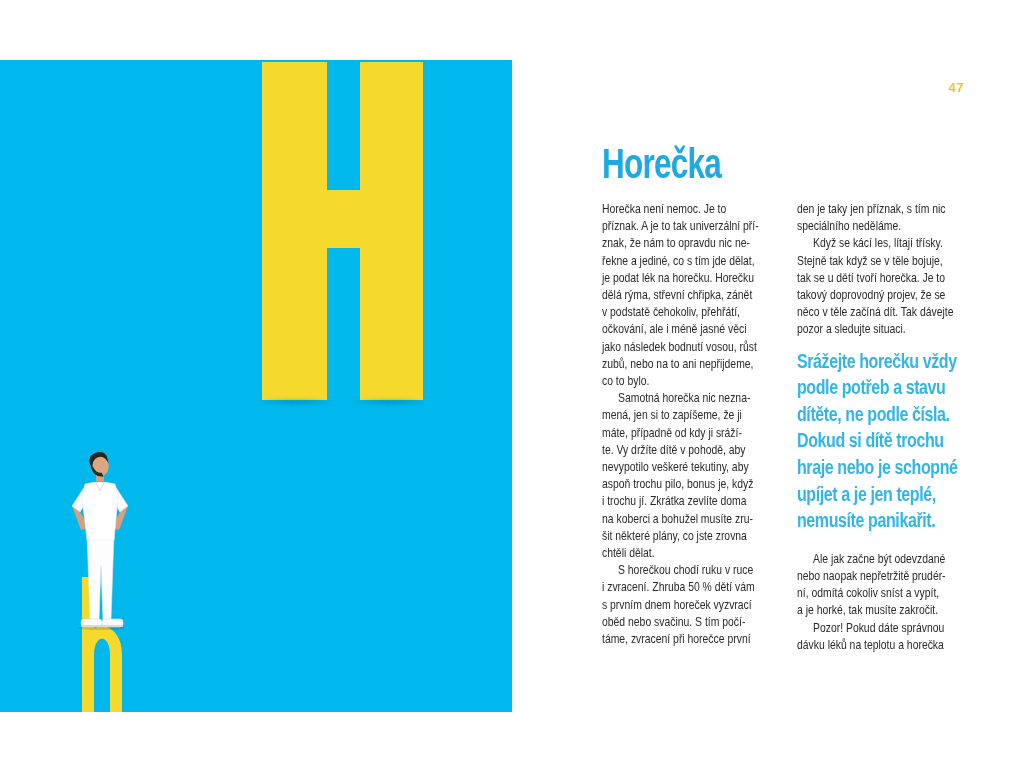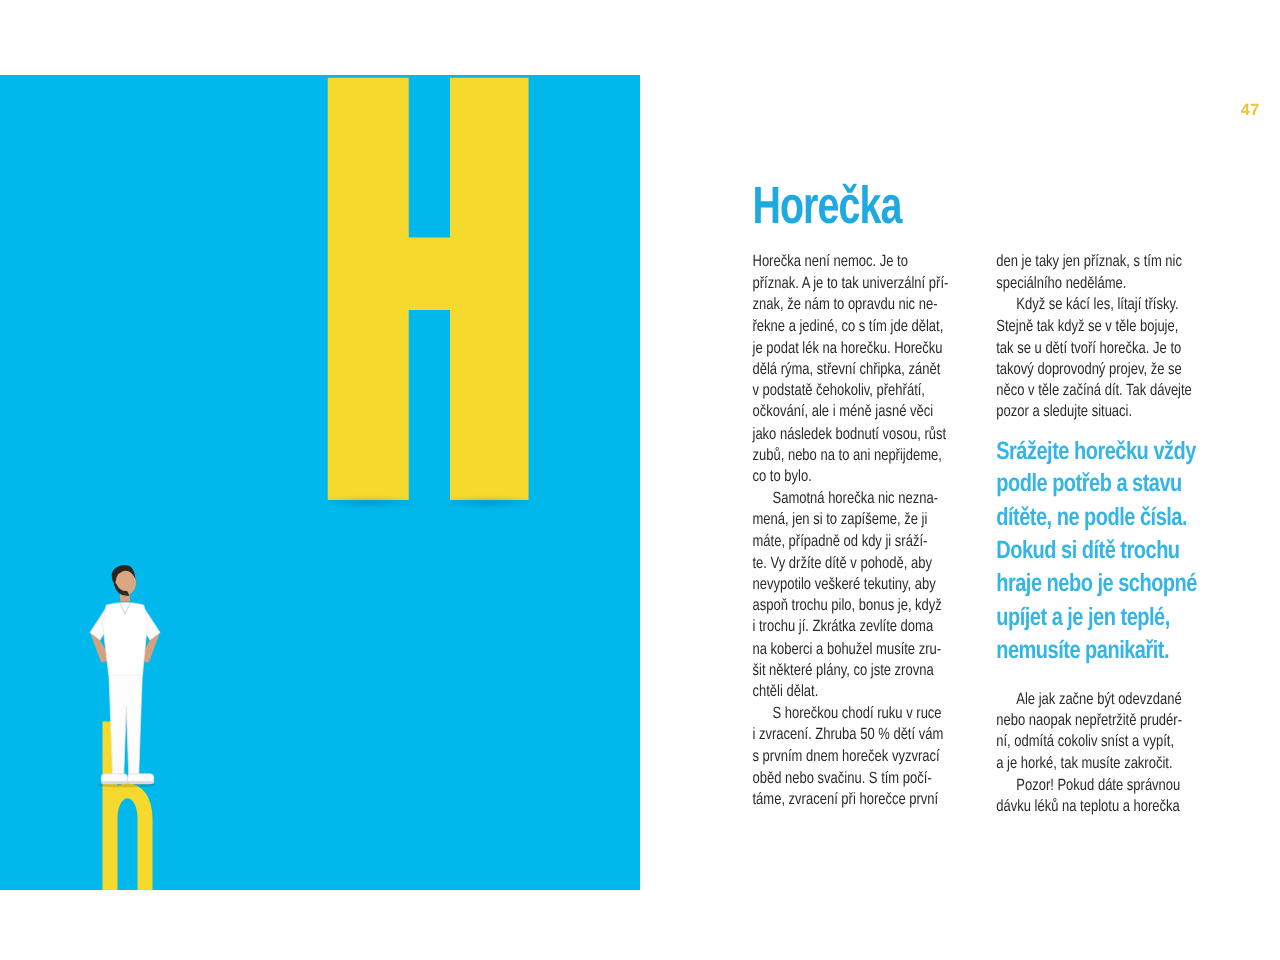--- a/index.html
+++ b/index.html
@@ -23,21 +23,21 @@
     background:
       radial-gradient(ellipse 58px 5px at 33px 4px, rgba(2,100,140,.45), rgba(2,100,140,0) 72%),
       radial-gradient(ellipse 58px 5px at 129px 4px, rgba(2,100,140,.45), rgba(2,100,140,0) 72%);
     filter:blur(1.5px);
   }
   .small-h{position:absolute;left:80px;top:517px;width:44px;height:135px;}
   .man{position:absolute;left:56px;top:390px;width:88px;height:180px;}
 
   
   .page-number{
-    position:absolute;left:924px;top:80px;width:84px;
+    position:absolute;left:880px;top:80px;width:84px;
     text-align:right;font-size:13px;font-weight:bold;
     color:#eec435;letter-spacing:.5px;
   }
   .title{
     position:absolute;left:602px;top:143px;margin:0;
     font-size:42px;font-weight:bold;line-height:1;
     color:#1ea9e1;letter-spacing:-1px;
     transform:scaleX(.75);transform-origin:0 0;
     white-space:pre;
   }

